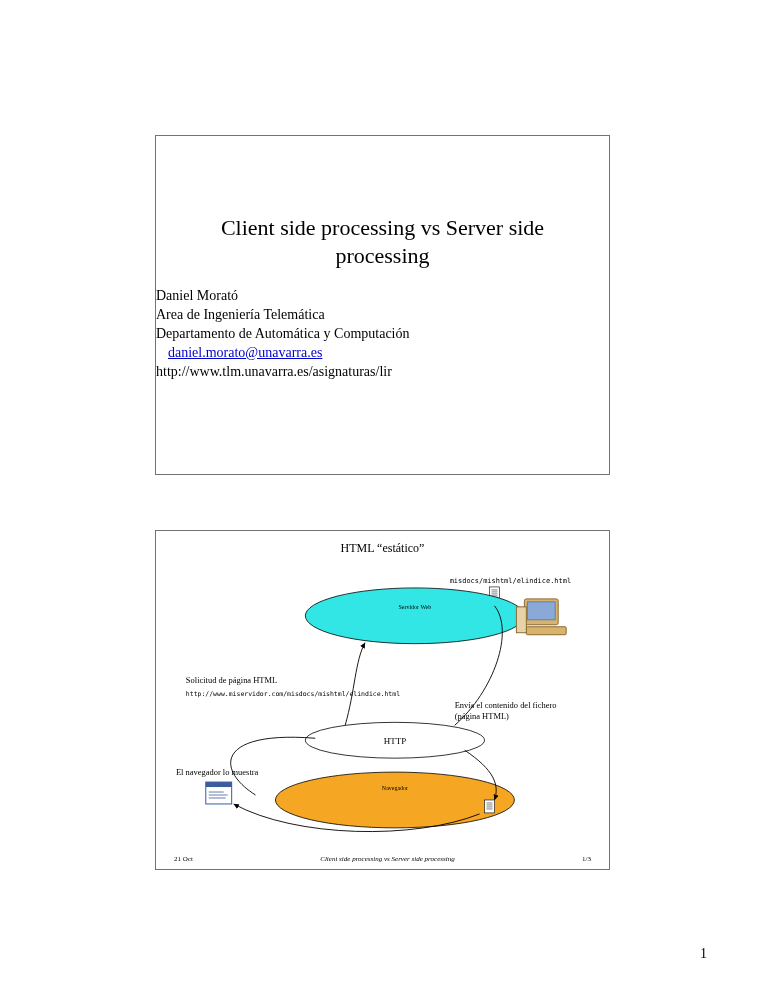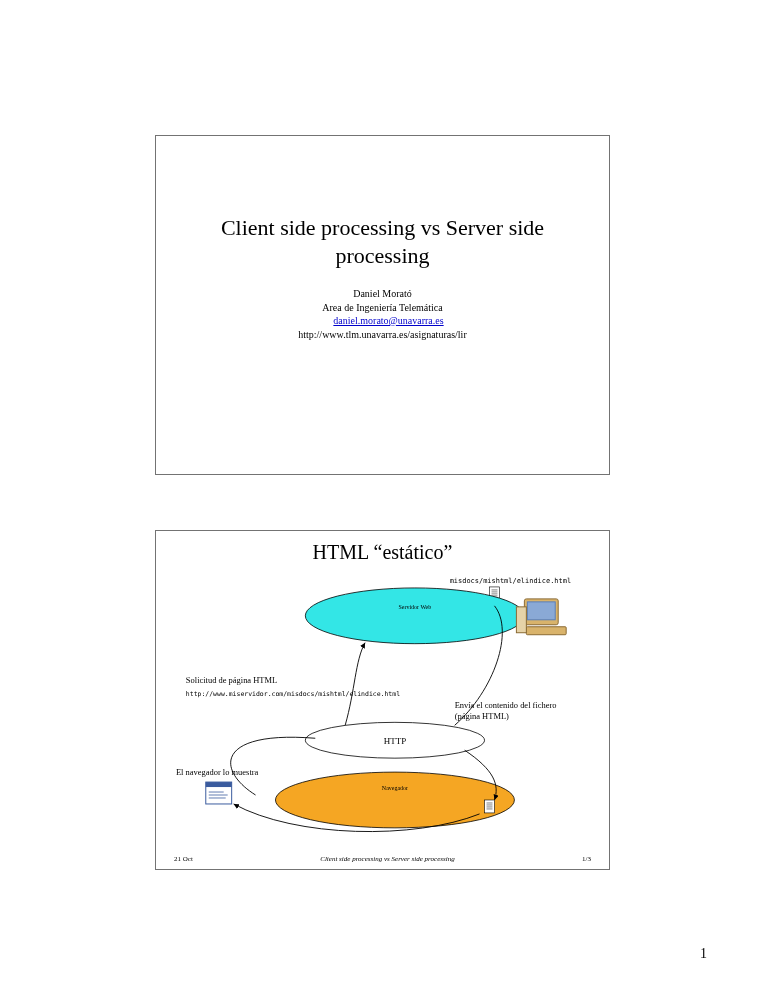--- a/index.html
+++ b/index.html
@@ -30,35 +30,34 @@
 
   
   .slide1 .title {
     text-align: center;
     font-size: 22px;
     margin-top: 78px;
     line-height: 1.25;
     padding: 0 20px;
   }
   .slide1 .info {
-    text-align: center;
-    font-size: 10px;
+    font-size: 14px;
     margin-top: 18px;
     line-height: 1.35;
   }
   .slide1 .email {
     color: #0000cc;
     text-decoration: underline;
     margin-left: 12px;
   }
 
   
   .slide2 .title2 {
     text-align: center;
-    font-size: 20px;
+    font-size: 12px;
     margin-top: 10px;
   }
   .slide2 .diagram {
     position: absolute;
     top: 40px;
     left: 0;
     right: 0;
     bottom: 20px;
   }
   .slide2 .footer {
@@ -84,20 +83,21 @@
 </head>
 <body>
 
 <div class="page">
 
   <div class="slide slide1">
     <div class="title">Client side processing vs Server side processing</div>
     <div class="info">
       <div>Daniel Morató</div>
       <div>Area de Ingeniería Telemática</div>
+      <div>Departamento de Automática y Computación</div>
       <div><span class="email">daniel.morato@unavarra.es</span></div>
       <div>http://www.tlm.unavarra.es/asignaturas/lir</div>
     </div>
   </div>
 
   <div class="slide slide2">
     <div class="title2">HTML “estático”</div>
 
     <svg class="diagram" viewBox="0 0 455 280">
       <defs>

